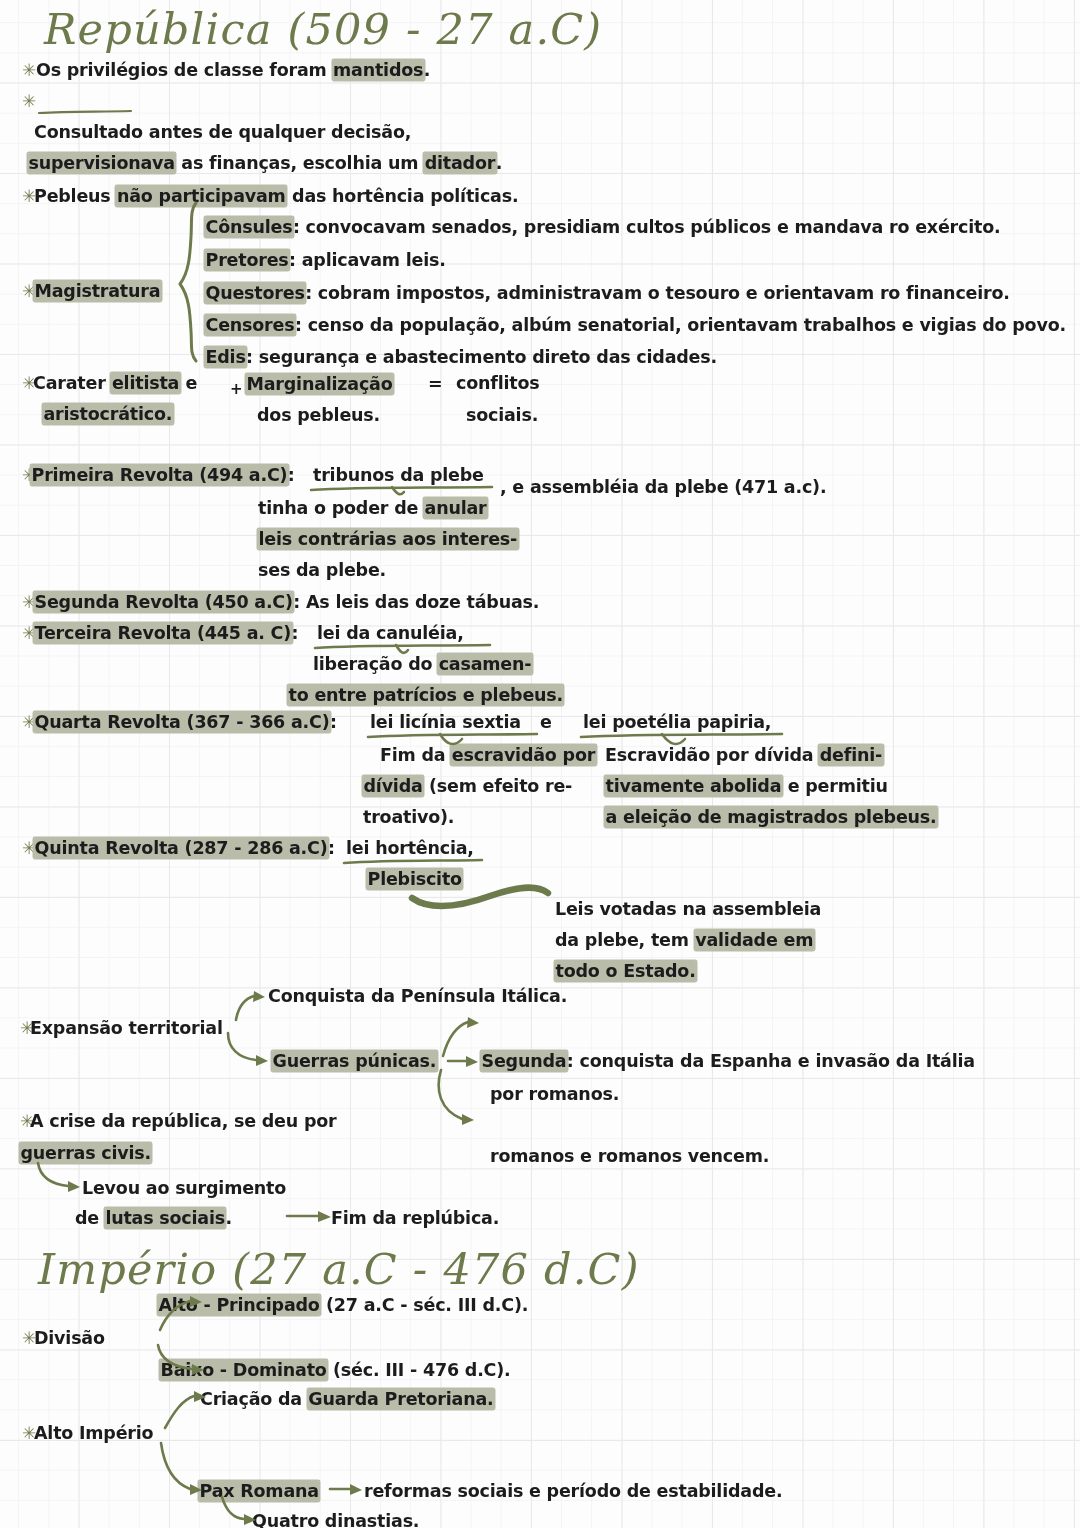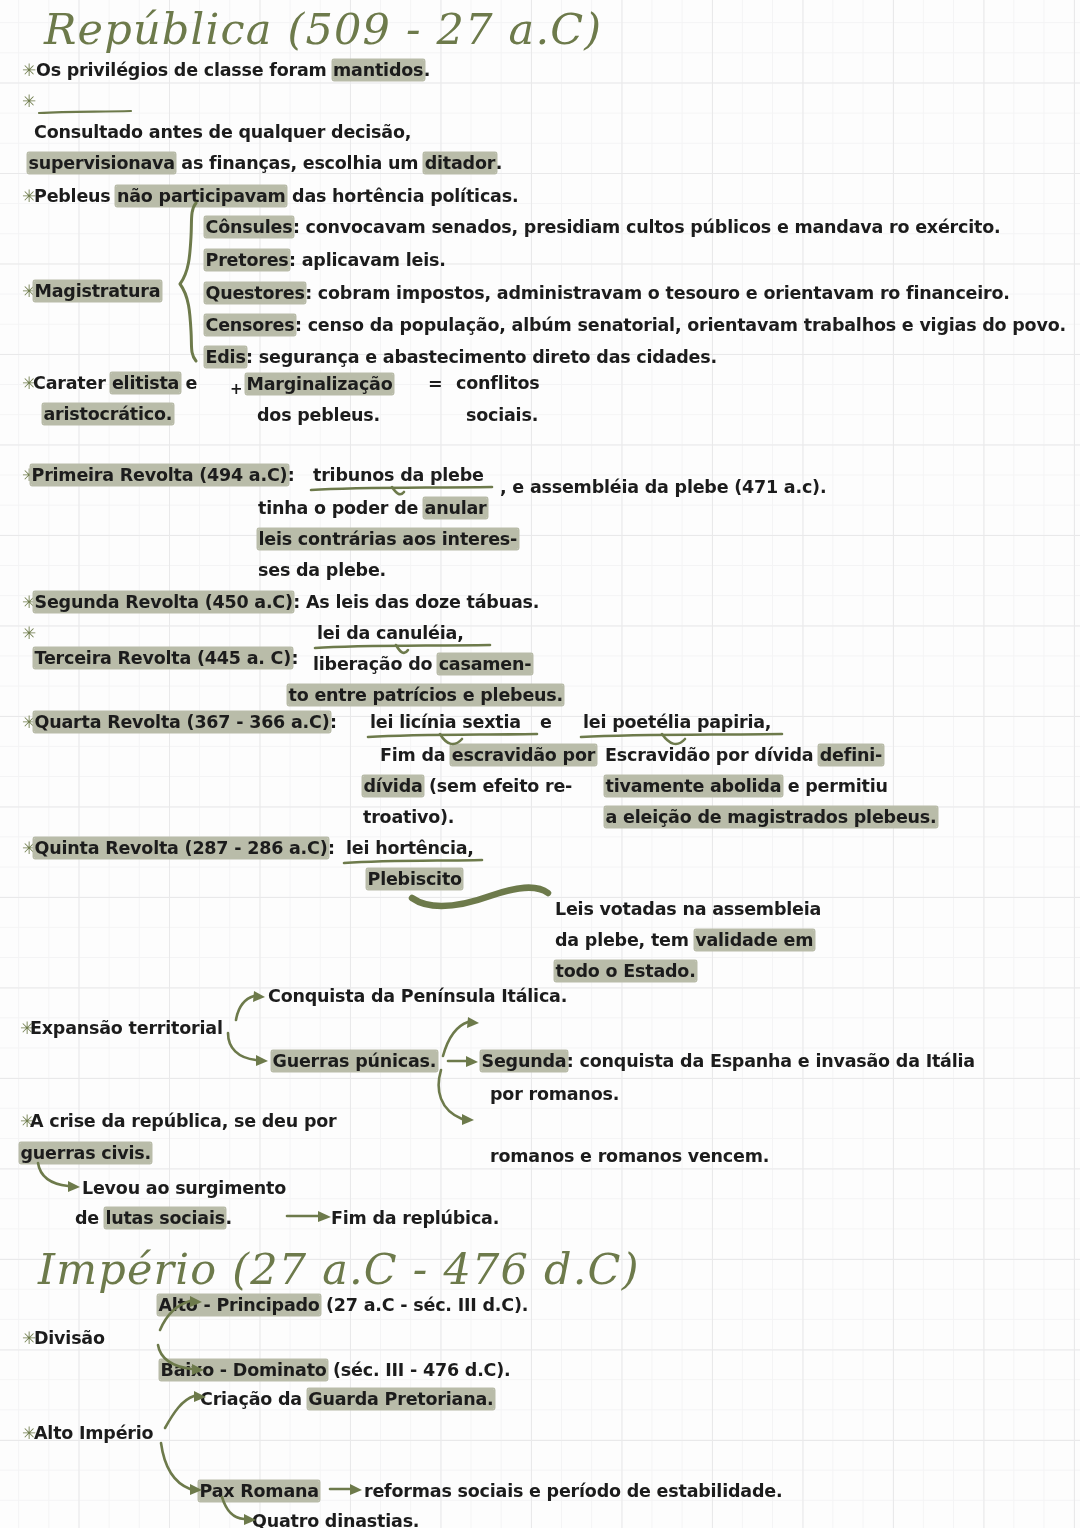--- a/index.html
+++ b/index.html
@@ -137,21 +137,21 @@
     <span class="hl">leis contrárias aos interes-</span>
   </div>
   <div class="ln" style="left:258px;top:562px;">ses da plebe.</div>
 
   <span class="star" style="left:22px;top:594px;">✳</span>
   <div class="ln" style="left:34px;top:594px;">
     <span class="hl">Segunda Revolta (450 a.C)</span><span>:</span><span> As leis das doze tábuas.</span>
   </div>
 
   <span class="star" style="left:22px;top:625px;">✳</span>
-  <div class="ln" style="left:34px;top:650px;text-align:right;">
+  <div class="ln" style="left:34px;top:625px;text-align:right;">
     <span class="hl">Terceira Revolta (445 a. C)</span><span>:</span>
   </div>
   <div class="ln" style="left:317px;top:625px;">lei da canuléia,</div>
   <div class="ln" style="left:313px;top:656px;">
     <span>liberação do </span><span class="hl">casamen-</span>
   </div>
   <div class="ln" style="left:288px;top:687px;">
     <span class="hl">to entre patrícios e plebeus.</span>
   </div>
 

